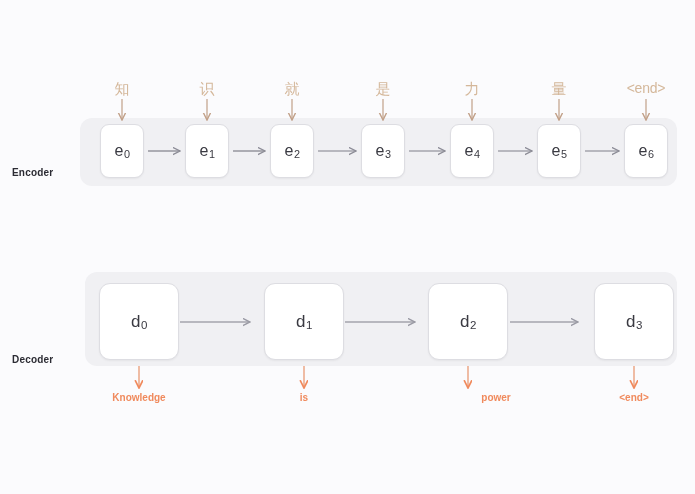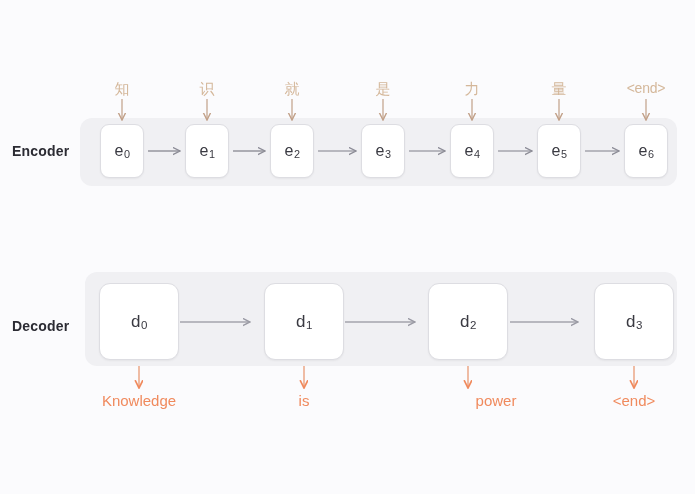--- a/index.html
+++ b/index.html
@@ -14,28 +14,29 @@
   }
 
   .diagram {
     position: absolute;
     inset: 0;
   }
 
   
   .row-label {
     position: absolute;
-    font-size: 14px;
+    font-size: 10px;
     font-weight: bold;
     color: #2b2b33;
     letter-spacing: 0.2px;
     white-space: nowrap;
+    margin-top: 24px;
   }
   .row-label.encoder { left: 12px; top: 143px; }
-  .row-label.decoder { left: 12px; top: 318px; }
+  .row-label.decoder { left: 12px; top: 330px; }
 
   
   .panel {
     position: absolute;
     background: #f0f0f3;
     border-radius: 12px;
   }
   .panel.encoder-panel {
     left: 80px;
     top: 118px;
@@ -91,22 +92,22 @@
     text-align: center;
     white-space: nowrap;
     transform: translateX(-50%);
   }
   .token.end-tok { font-size: 14px; letter-spacing: -0.2px; }
 
   
   .output {
     position: absolute;
     top: 392px;
-    font-size: 15px;
-    font-weight: normal;
+    font-size: 10px;
+    font-weight: bold;
     color: #f08a5d;
     text-align: right;
     white-space: nowrap;
     transform: translateX(-50%);
   }
 
   
   .arrows {
     position: absolute;
     inset: 0;

